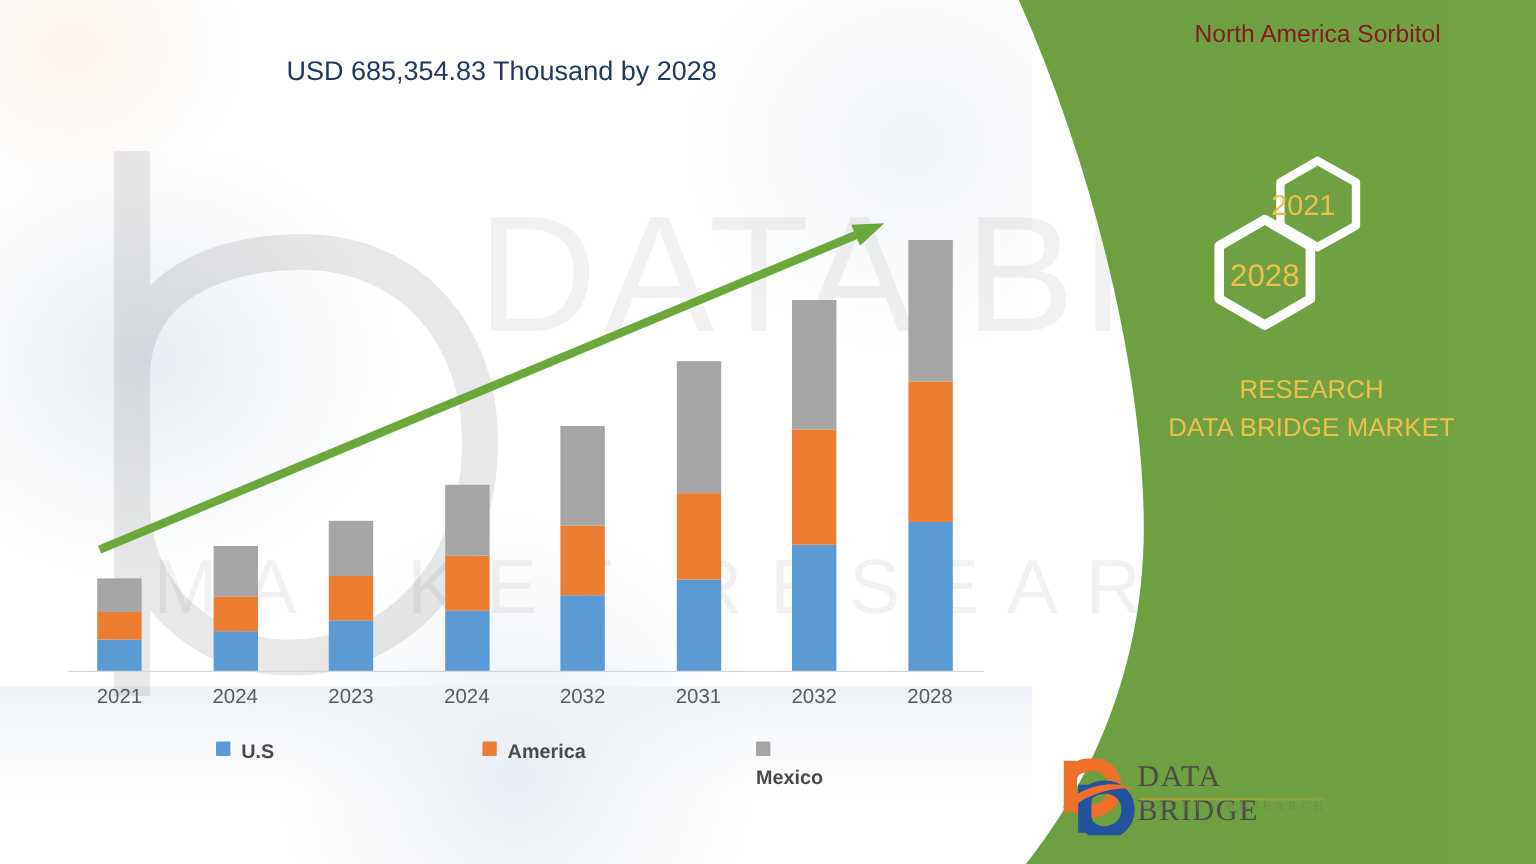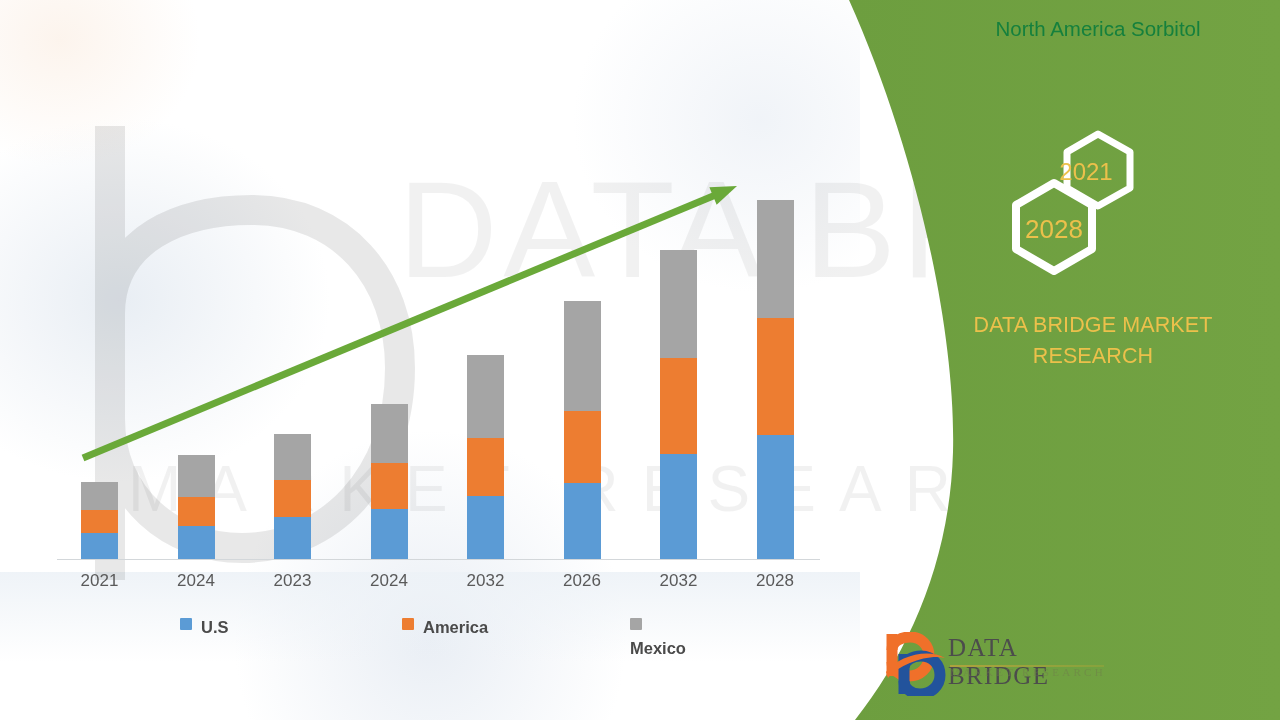--- a/index.html
+++ b/index.html
@@ -46,21 +46,21 @@
   #arrow{position:absolute;left:0;top:0;width:860px;height:720px;pointer-events:none;}
 
   
   .legend{position:absolute;left:180px;top:618px;width:530px;height:22px;}
   .lg{position:absolute;display:flex;align-items:flex-start;gap:9px;}
   .sw{width:12px;height:12px;display:inline-block;border-radius:1px;}
   .lglab{color:#4a4a4a;font-size:16.5px;font-weight:bold;}
 
   
   #greenwrap{position:absolute;right:0;top:0;width:460px;height:720px;}
-  .gtitle{position:absolute;left:0;right:0;top:14px;text-align:center;color:#15803d;
+  .gtitle{position:absolute;left:0;right:0;top:14px;text-align:center;color:#7f1d1d;
     font-size:20.5px;line-height:1.45;font-weight:400;padding-left:96px;}
   .hexwrap{position:absolute;left:0;top:128px;width:460px;height:170px;}
   .hexlab{position:absolute;color:#ecc04b;font-size:0;font-weight:400;}
   .hexlab span{font-size:24px;}
   .hexlab.big span{font-size:26px;}
   .brand{position:absolute;left:96px;right:10px;top:310px;text-align:center;
     color:#ecc04b;font-size:21.5px;line-height:1.45;letter-spacing:.005em;}
   .logo{position:absolute;left:884px;top:632px;width:230px;height:66px;}
   .logo-txt{position:absolute;left:64px;top:2px;color:#4c4c4c;font-size:25px;
     letter-spacing:.055em;font-family:"Liberation Serif", serif;}
@@ -80,20 +80,21 @@
 
   <svg class="wm-b" width="330" height="470" viewBox="0 0 330 470">
     <path d="M18 8 L18 462" stroke="#000" stroke-width="30" fill="none"></path>
     <path d="M18 196 C 18 120 90 92 160 92 C 250 92 308 160 308 250
              C 308 360 236 430 150 430 C 80 430 18 380 18 300" stroke="#000" stroke-width="30" fill="none"></path>
   </svg>
   <div class="wm wm-data">DATA BRIDGE</div>
   <div class="wm wm-mr">MARKET RESEARCH</div>
 
   <div class="title">
+    <div>USD 685,354.83 Thousand by 2028</div>
   </div>
 
   <div id="chart">
     <div class="baseline"></div>
     <div id="bars">
         <div class="bar" style="left: 81px; top: 482px; height: 77px;">
           <div class="seg" style="background: rgb(91, 155, 213); height: 26px; bottom: 0px; position: absolute;"></div>
           <div class="seg" style="background: rgb(237, 125, 49); height: 23px; bottom: 26px; position: absolute;"></div>
           <div class="seg" style="background: rgb(165, 165, 165); height: 28px; bottom: 49px; position: absolute;"></div>
         </div>
@@ -132,21 +133,21 @@
           <div class="seg" style="background: rgb(237, 125, 49); height: 117px; bottom: 124px; position: absolute;"></div>
           <div class="seg" style="background: rgb(165, 165, 165); height: 118px; bottom: 241px; position: absolute;"></div>
         </div>
       </div>
     <div id="xlabels">
         <div class="xlabel" style="left: 51.5px;">2021</div>
         <div class="xlabel" style="left: 148px;">2024</div>
         <div class="xlabel" style="left: 244.5px;">2023</div>
         <div class="xlabel" style="left: 341px;">2024</div>
         <div class="xlabel" style="left: 437.5px;">2032</div>
-        <div class="xlabel" style="left: 534px;">2026</div>
+        <div class="xlabel" style="left: 534px;">2031</div>
         <div class="xlabel" style="left: 630.5px;">2032</div>
         <div class="xlabel" style="left: 727px;">2028</div>
       </div>
 
     <svg id="arrow" viewBox="0 0 860 720">
       <line id="arrow-line" x1="83" y1="458" x2="718.533453095005" y2="193.68027638862173" stroke="#6aa939" stroke-width="7" stroke-linecap="butt"></line>
       <polygon id="arrow-head" points="737,186 716.6416203081019,204.7559690850809 709.3453577389112,187.21274952533565" fill="#6aa939"></polygon>
     </svg>
   </div>
 
@@ -191,22 +192,22 @@
       </svg>
       <div class="hexlab" style="left:226px;top:30px;width:80px;text-align:center;">
         <span>2021</span>
       </div>
       <div class="hexlab big" style="left:194px;top:86px;width:80px;text-align:center;">
         <span>2028</span>
       </div>
     </div>
 
     <div class="brand">
+      <div>RESEARCH</div>
       <div>DATA BRIDGE MARKET</div>
-      <div>RESEARCH</div>
     </div>
   </div>
 
   <div class="logo">
     <svg width="62" height="64" viewBox="0 0 62 64" style="position:absolute;left:0;top:0;">
       <path d="M8 2 L8 44" stroke="#f0702a" stroke-width="11" fill="none"></path>
       <path d="M8 18 C 8 9 18 5 26 5 C 38 5 45 14 45 24
                C 45 36 36 44 25 44 C 16 44 8 38 8 30" stroke="#f0702a" stroke-width="11" fill="none"></path>
       <path d="M20 22 L20 62" stroke="#22539c" stroke-width="11" fill="none"></path>
       <path d="M20 36 C 20 28 29 24 37 24 C 49 24 56 33 56 43

